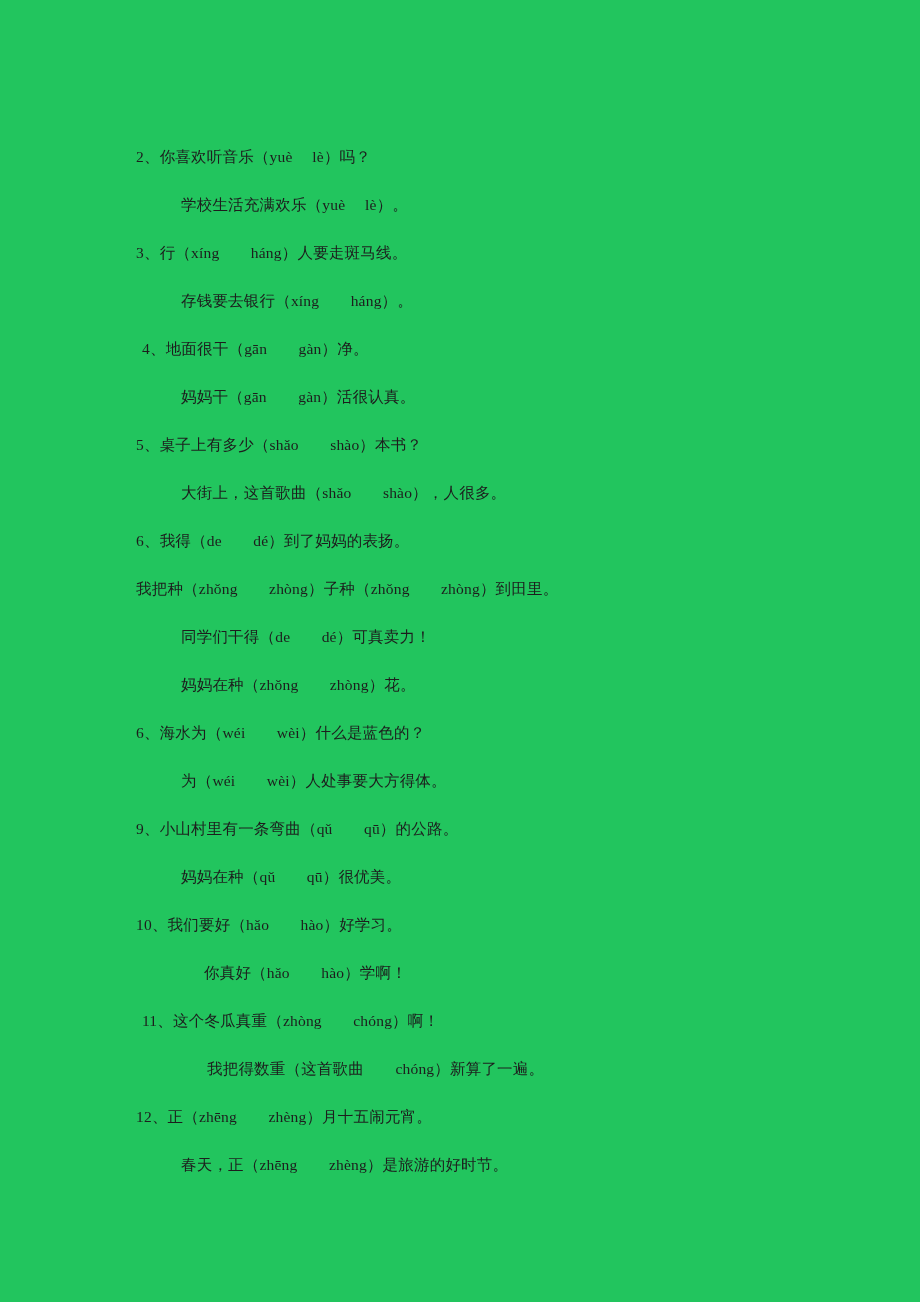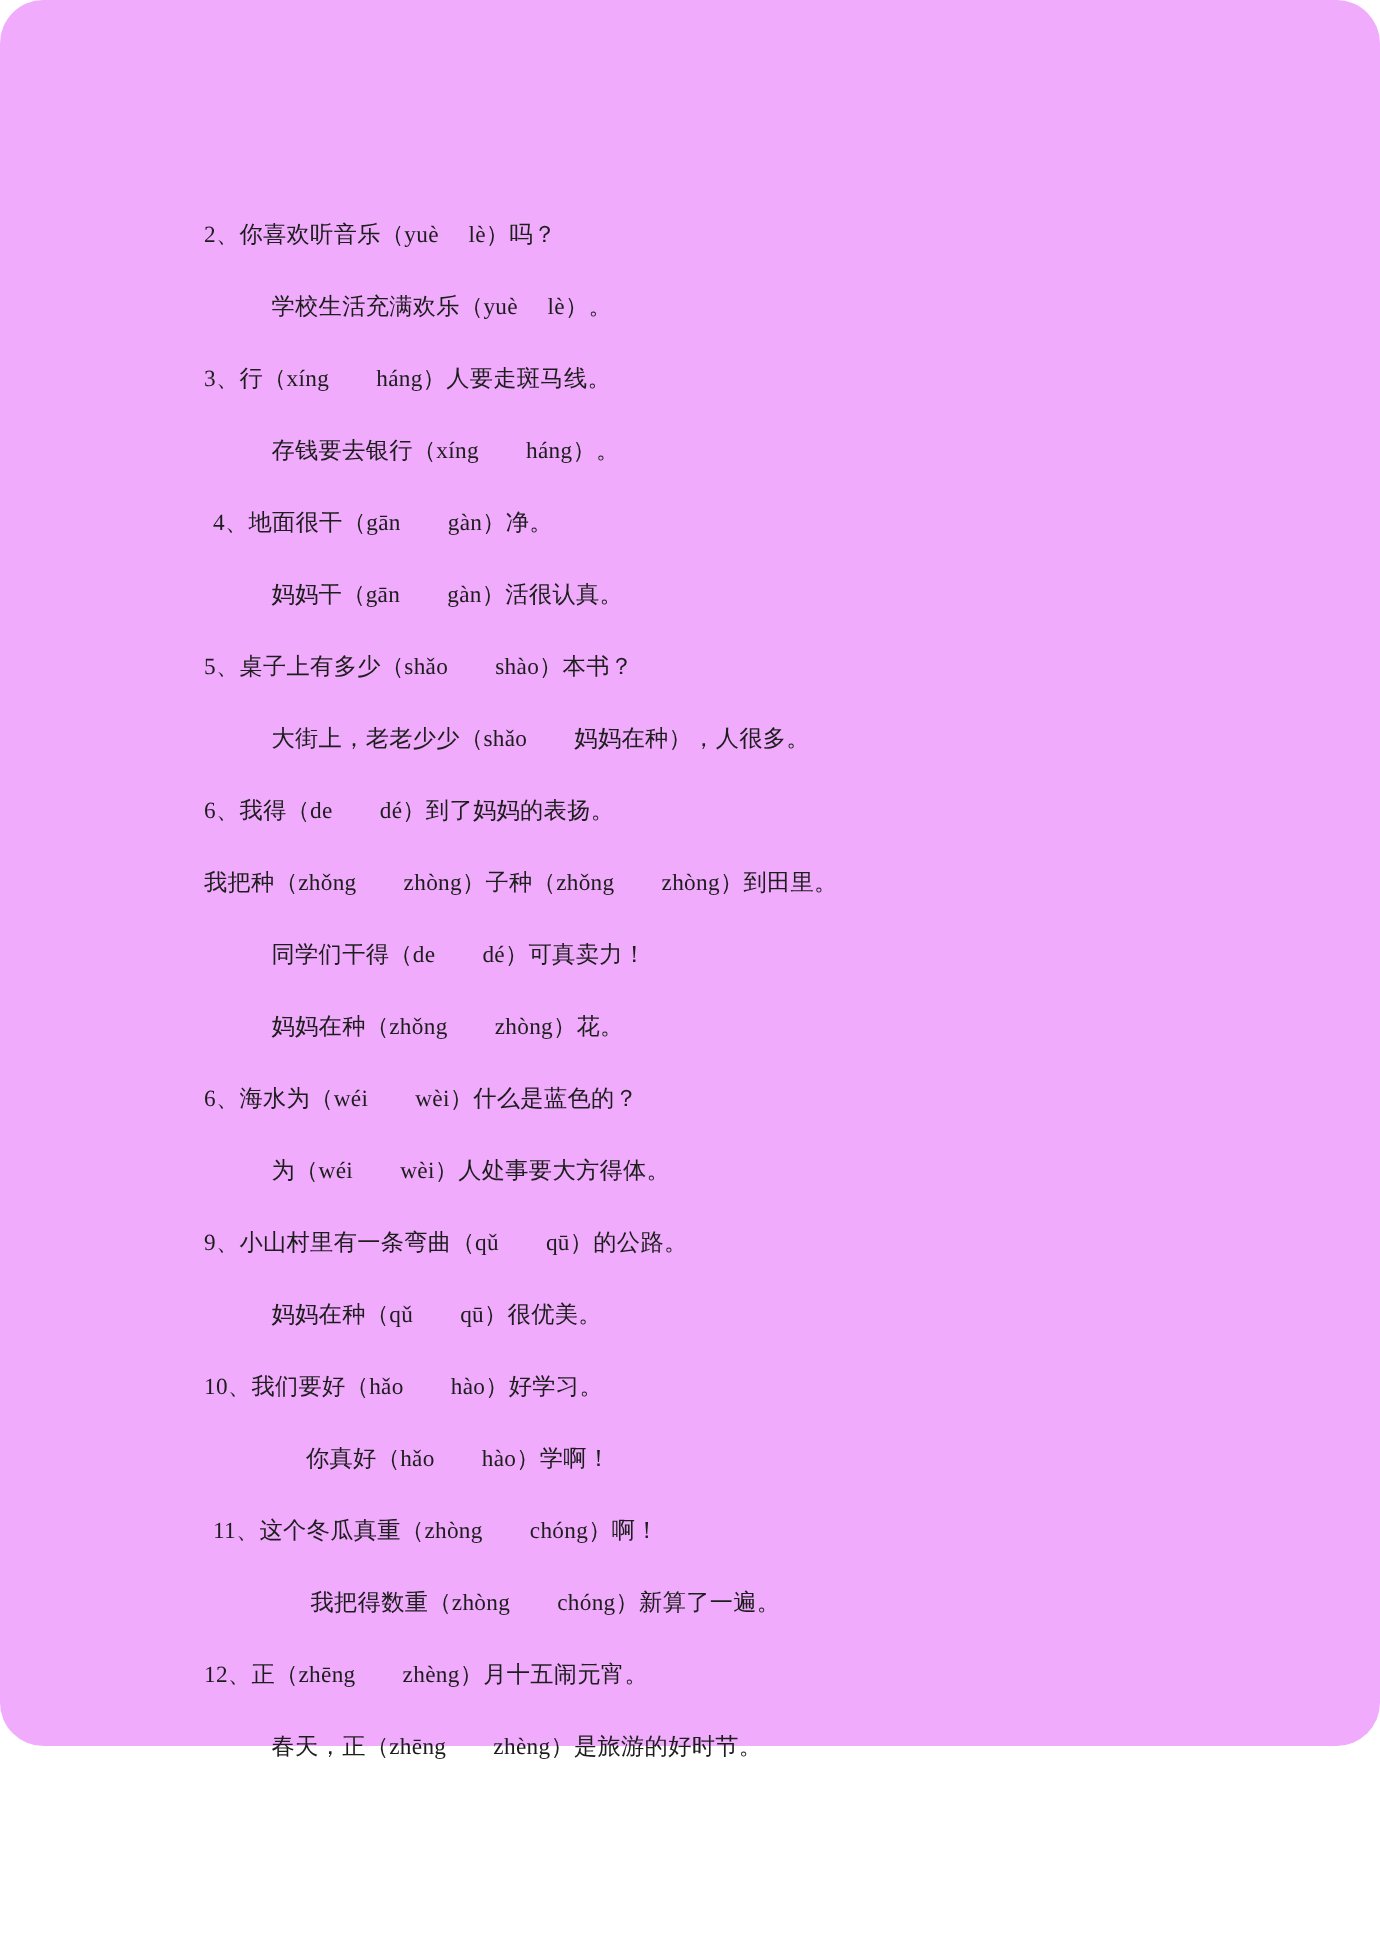--- a/index.html
+++ b/index.html
@@ -15,23 +15,22 @@
     overflow: hidden;
     font-family: "Liberation Serif", "DejaVu Serif", serif;
     color: #1b1b1b;
     -webkit-font-smoothing: antialiased;
   }
   .page {
     position: absolute;
     left: 0;
     top: 0;
     width: 920px;
-    height: 1164px;
-    background: #f0abfc;
-    border-radius: 29px;
+    height: 1302px;
+    background: #22c55e;
   }
   .content {
     position: absolute;
     left: 136px;
     top: 133px;
     width: 720px;
   }
   .line {
     font-size: 15.5px;
     line-height: 48px;
@@ -64,29 +63,29 @@
 
 <div class="page">
   <div class="content" id="body-root">
       <div class="line main">2、你喜欢听音乐（yuè　 lè）吗？</div>
       <div class="line sub">学校生活充满欢乐（yuè　 lè）。</div>
       <div class="line main">3、行（xíng　　háng）人要走斑马线。</div>
       <div class="line sub">存钱要去银行（xíng　　háng）。</div>
       <div class="line main-indent">4、地面很干（gān　　gàn）净。</div>
       <div class="line sub">妈妈干（gān　　gàn）活很认真。</div>
       <div class="line main">5、桌子上有多少（shǎo　　shào）本书？</div>
-      <div class="line sub">大街上，老老少少（shǎo　　妈妈在种），人很多。</div>
+      <div class="line sub">大街上，这首歌曲（shǎo　　shào），人很多。</div>
       <div class="line main">6、我得（de　　dé）到了妈妈的表扬。</div>
       <div class="line main">我把种（zhǒng　　zhòng）子种（zhǒng　　zhòng）到田里。</div>
       <div class="line sub">同学们干得（de　　dé）可真卖力！</div>
       <div class="line sub">妈妈在种（zhǒng　　zhòng）花。</div>
       <div class="line main">6、海水为（wéi　　wèi）什么是蓝色的？</div>
       <div class="line sub">为（wéi　　wèi）人处事要大方得体。</div>
       <div class="line main">9、小山村里有一条弯曲（qǔ　　qū）的公路。</div>
       <div class="line sub">妈妈在种（qǔ　　qū）很优美。</div>
       <div class="line main">10、我们要好（hǎo　　hào）好学习。</div>
       <div class="line sub-deep">你真好（hǎo　　hào）学啊！</div>
       <div class="line main-indent">11、这个冬瓜真重（zhòng　　chóng）啊！</div>
-      <div class="line sub-deeper">我把得数重（zhòng　　chóng）新算了一遍。</div>
+      <div class="line sub-deeper">我把得数重（这首歌曲　　chóng）新算了一遍。</div>
       <div class="line main">12、正（zhēng　　zhèng）月十五闹元宵。</div>
       <div class="line sub">春天，正（zhēng　　zhèng）是旅游的好时节。</div>
     </div>
 </div>
 
 </body></html>

